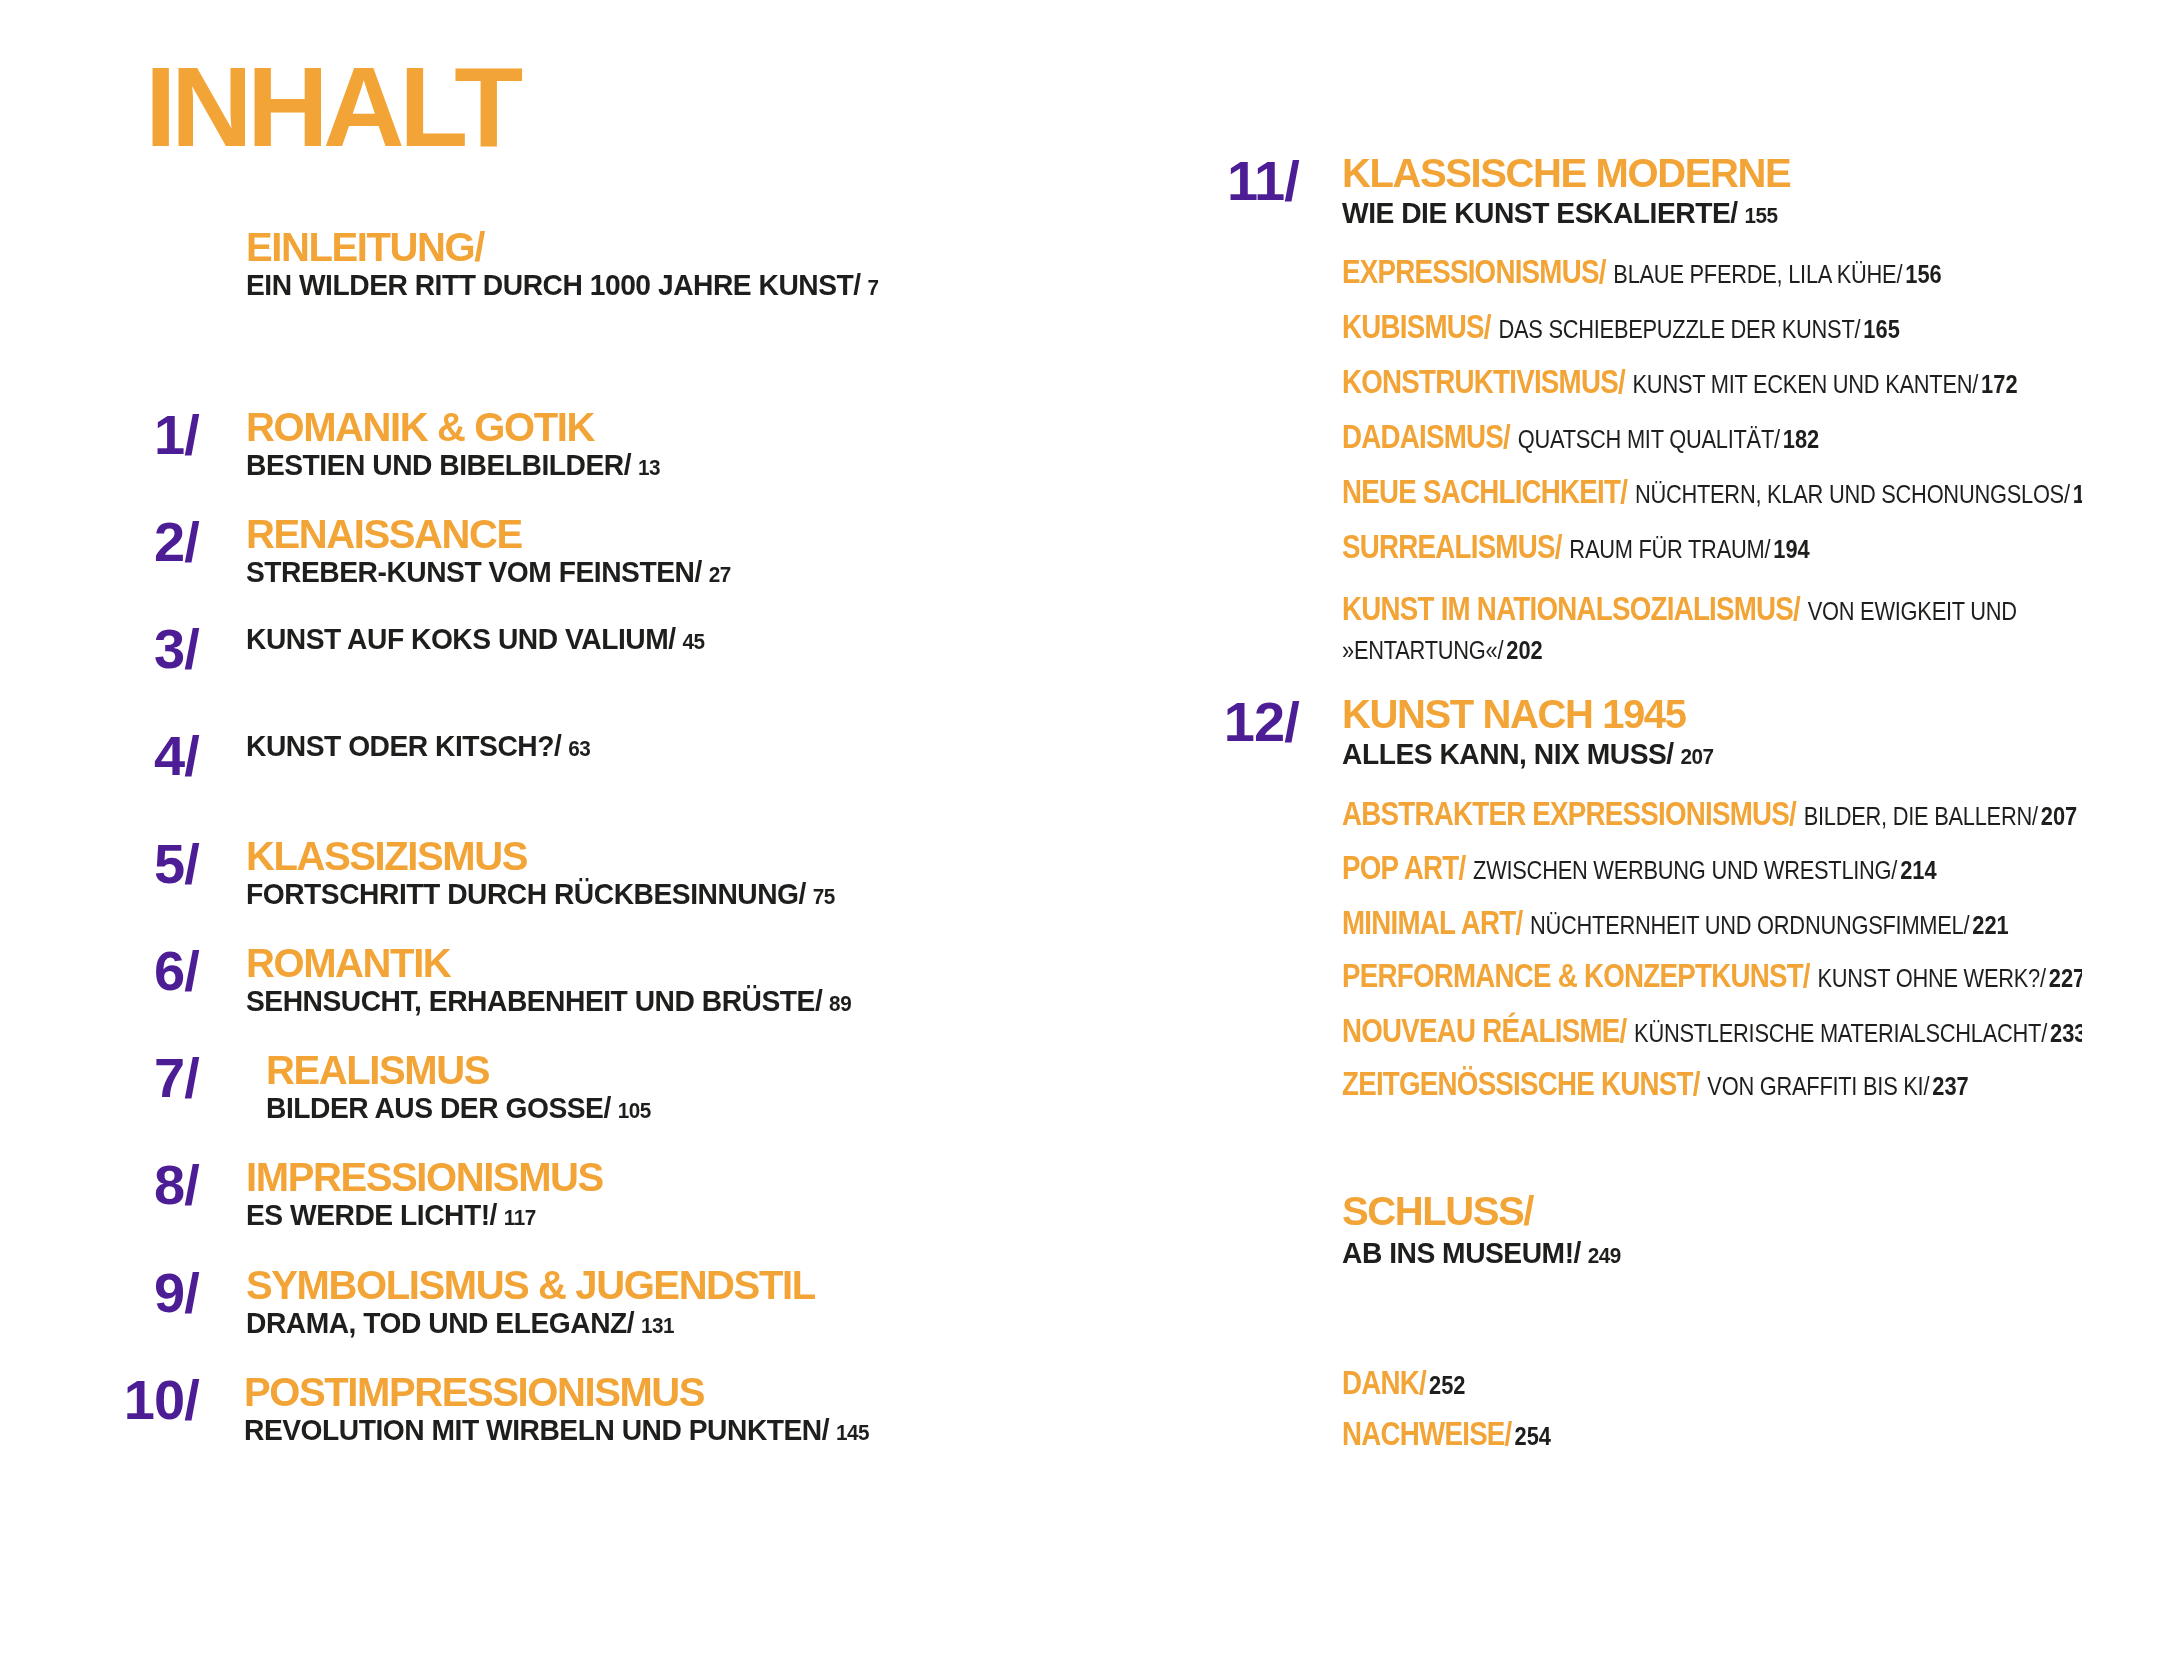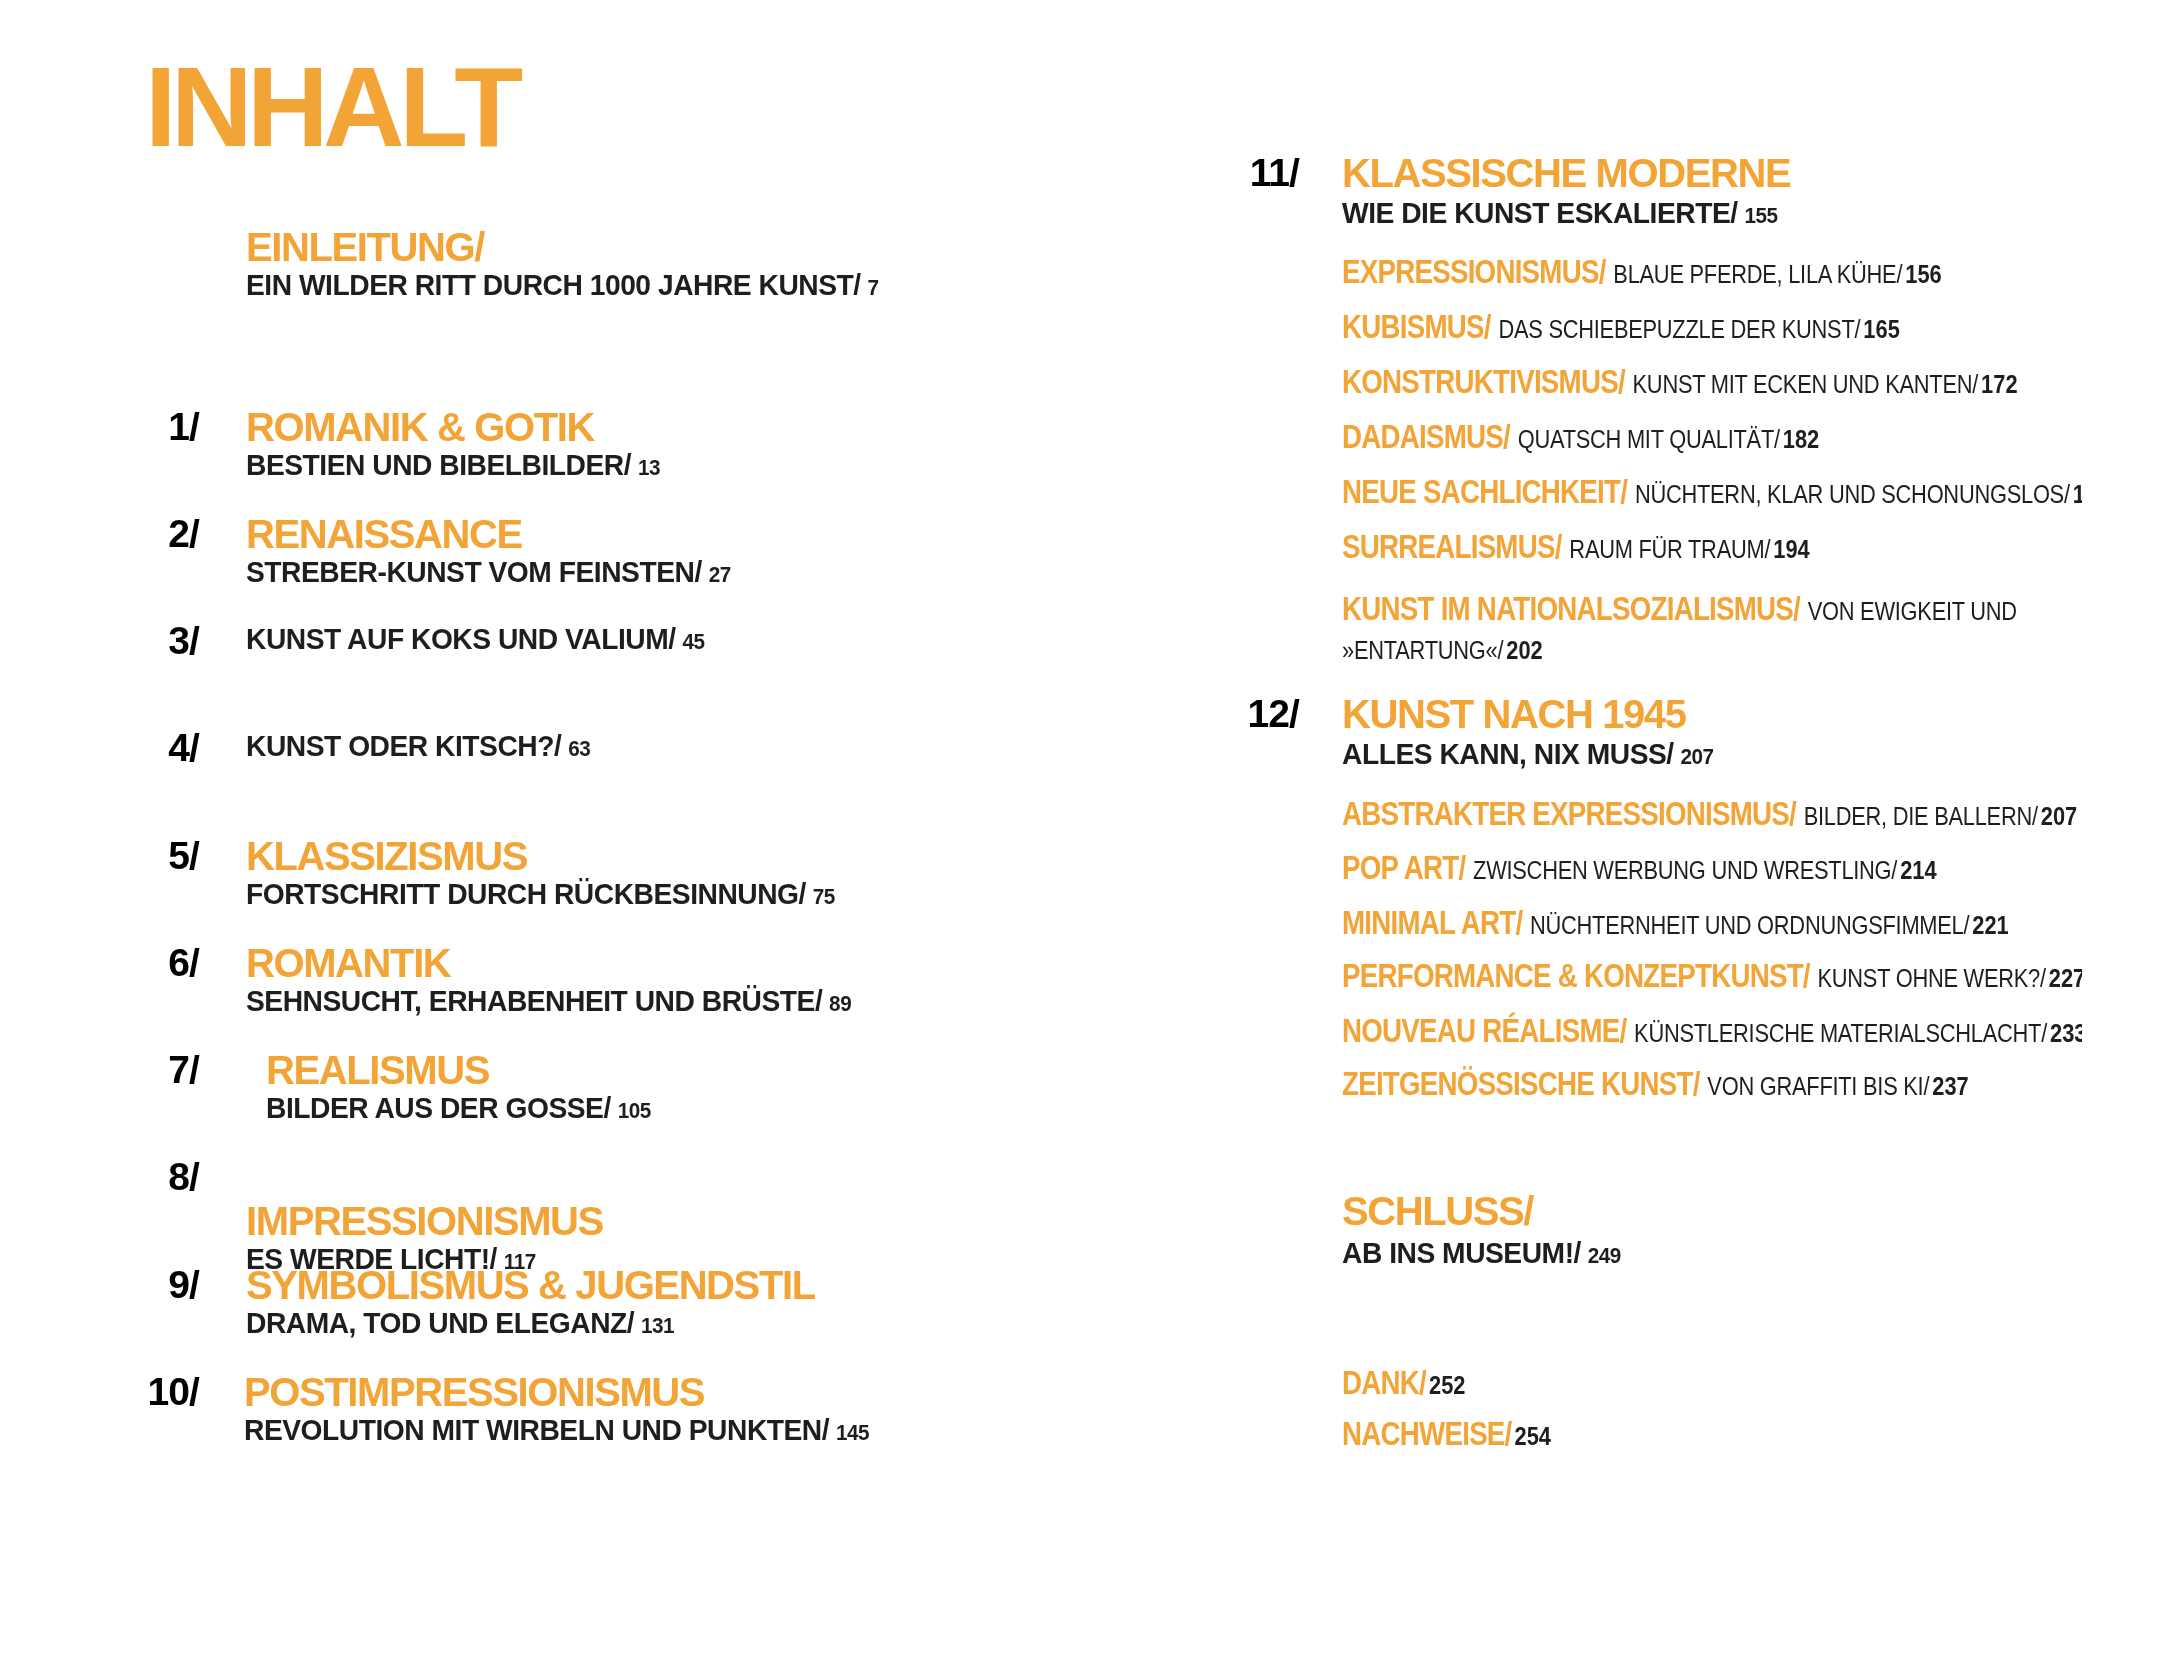--- a/index.html
+++ b/index.html
@@ -11,22 +11,22 @@
   .abs { position:absolute; }
   .nowrap { white-space:nowrap; }
 
   .inhalt-title {
     font-size:113px; font-weight:900; letter-spacing:-5.5px; line-height:1;
     color:#f2a437; white-space:nowrap;
   }
 
   
   .ch-num {
-    font-size:39px; font-weight:900; letter-spacing:-0.9px; line-height:1;
-    color:#000000; text-align:right; white-space:nowrap;
+    font-size:56px; font-weight:900; letter-spacing:-0.9px; line-height:1;
+    color:#4c1d95; text-align:right; white-space:nowrap;
   }
   
   .ch-title {
     font-size:40px; font-weight:900; letter-spacing:-1.4px; line-height:1;
     color:#f2a437; white-space:nowrap;
   }
   
   .ch-sub {
     font-size:30px; font-weight:800; letter-spacing:-0.5px; line-height:1;
     margin-top:2.7px; color:#1e1e1c; white-space:nowrap;
@@ -90,21 +90,21 @@
     <div class="ch-sub"><span>SEHNSUCHT, ERHABENHEIT UND BRÜSTE/</span><span class="pg-sm">89</span></div>
   </div>
 
   <div class="abs ch-num" style="left:55px; top:1050px; width:144px;">7/</div>
   <div class="abs" style="left:246px; top:1050px;margin-left:20px;">
     <div class="ch-title">REALISMUS</div>
     <div class="ch-sub"><span>BILDER AUS DER GOSSE/</span><span class="pg-sm">105</span></div>
   </div>
 
   <div class="abs ch-num" style="left:55px; top:1157px; width:144px;">8/</div>
-  <div class="abs" style="left:246px; top:1157px;margin-top:44px;">
+  <div class="abs" style="left:246px; top:1157px;">
     <div class="ch-title">IMPRESSIONISMUS</div>
     <div class="ch-sub"><span>ES WERDE LICHT!/</span><span class="pg-sm">117</span></div>
   </div>
 
   <div class="abs ch-num" style="left:55px; top:1265px; width:144px;">9/</div>
   <div class="abs" style="left:246px; top:1265px;">
     <div class="ch-title">SYMBOLISMUS &amp; JUGENDSTIL</div>
     <div class="ch-sub"><span>DRAMA, TOD UND ELEGANZ/</span><span class="pg-sm">131</span></div>
   </div>
 

